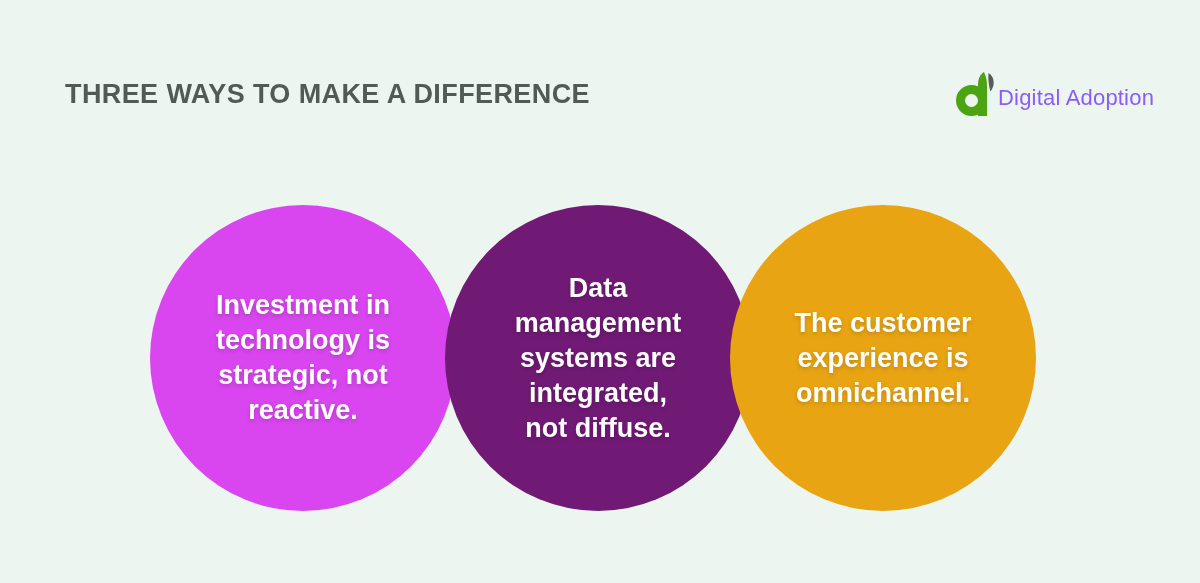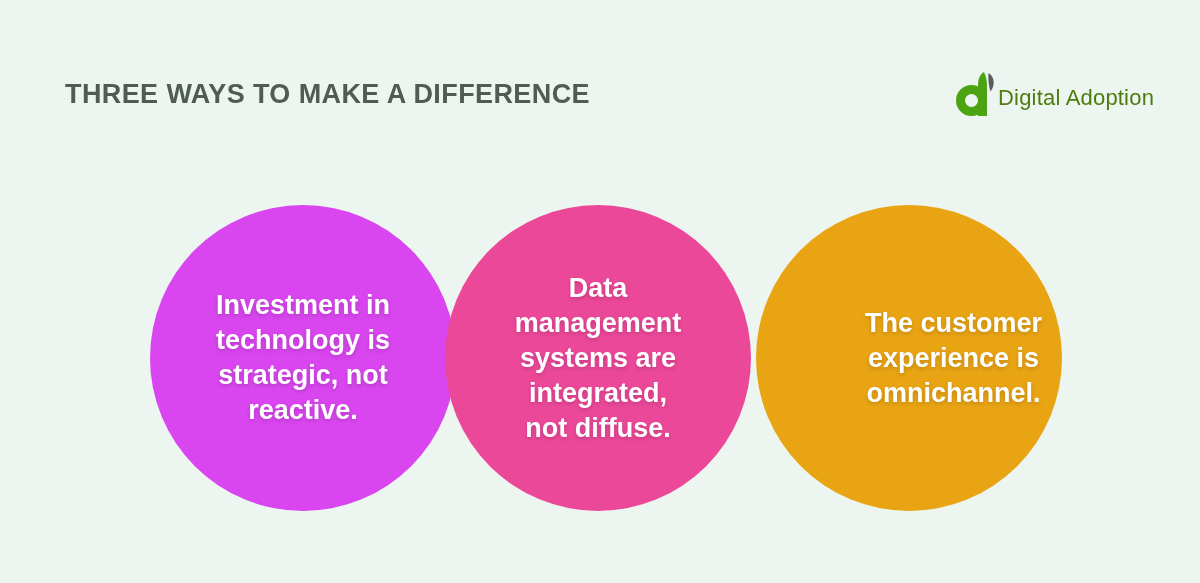--- a/index.html
+++ b/index.html
@@ -41,39 +41,39 @@
     gap: 4px;
   }
   .logo-icon {
     width: 38px;
     height: 44px;
     flex: 0 0 auto;
   }
   .logo-text {
     font-size: 22px;
     font-weight: 500;
-    color: #4d7c0f;
+    color: #8b5cf6;
     line-height: 1;
     padding-bottom: 7px;
     letter-spacing: 0.2px;
     white-space: nowrap;
   }
   .circle {
     position: absolute;
     width: 306px;
     height: 306px;
     border-radius: 50%;
     display: flex;
     align-items: center;
     justify-content: center;
     text-align: center;
   }
   .circle-1 { left: 150px; top: 185px; z-index: 1; }
   .circle-2 { left: 445px; top: 185px; z-index: 2; }
-  .circle-3 { left: 756px; top: 185px; z-index: 3; justify-content: flex-end; }
+  .circle-3 { left: 730px; top: 185px; z-index: 3; }
   .circle-text {
     color: #FFFFFF;
     font-size: 27px;
     font-weight: bold;
     line-height: 35px;
     white-space: pre-line;
     text-shadow: 0 2px 4px rgba(0,0,0,0.18);
     padding: 0 20px;
   }
 </style>
@@ -98,21 +98,21 @@
     <div class="logo-text">Digital Adoption</div>
   </div>
 
   <div class="circle circle-1" style="background-color: #d946ef;">
     <div class="circle-text">Investment in
 technology is
 strategic, not
 reactive.</div>
   </div>
 
-  <div class="circle circle-2" style="background-color: #ec4899;">
+  <div class="circle circle-2" style="background-color: #701a75;">
     <div class="circle-text">Data
 management
 systems are
 integrated,
 not diffuse.</div>
   </div>
 
   <div class="circle circle-3" style="background-color: rgb(233, 164, 19);">
     <div class="circle-text">The customer
 experience is

